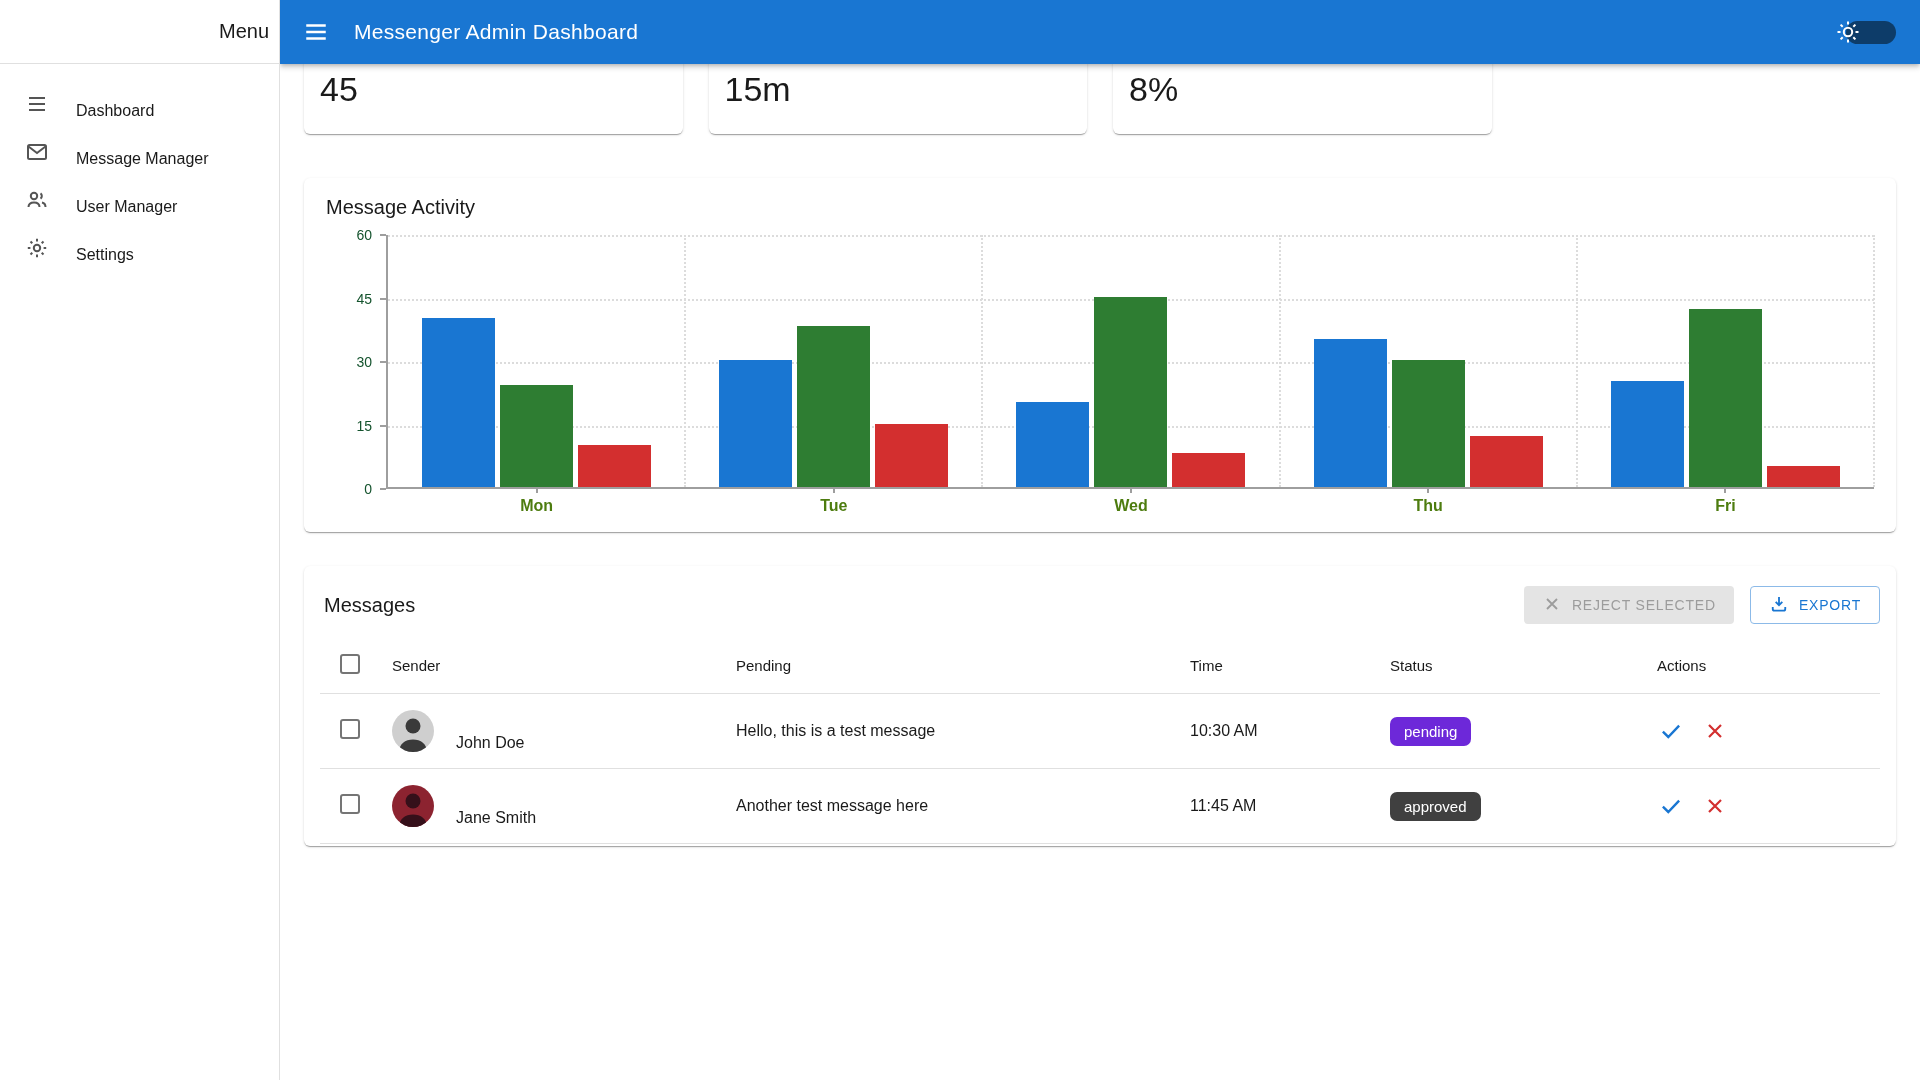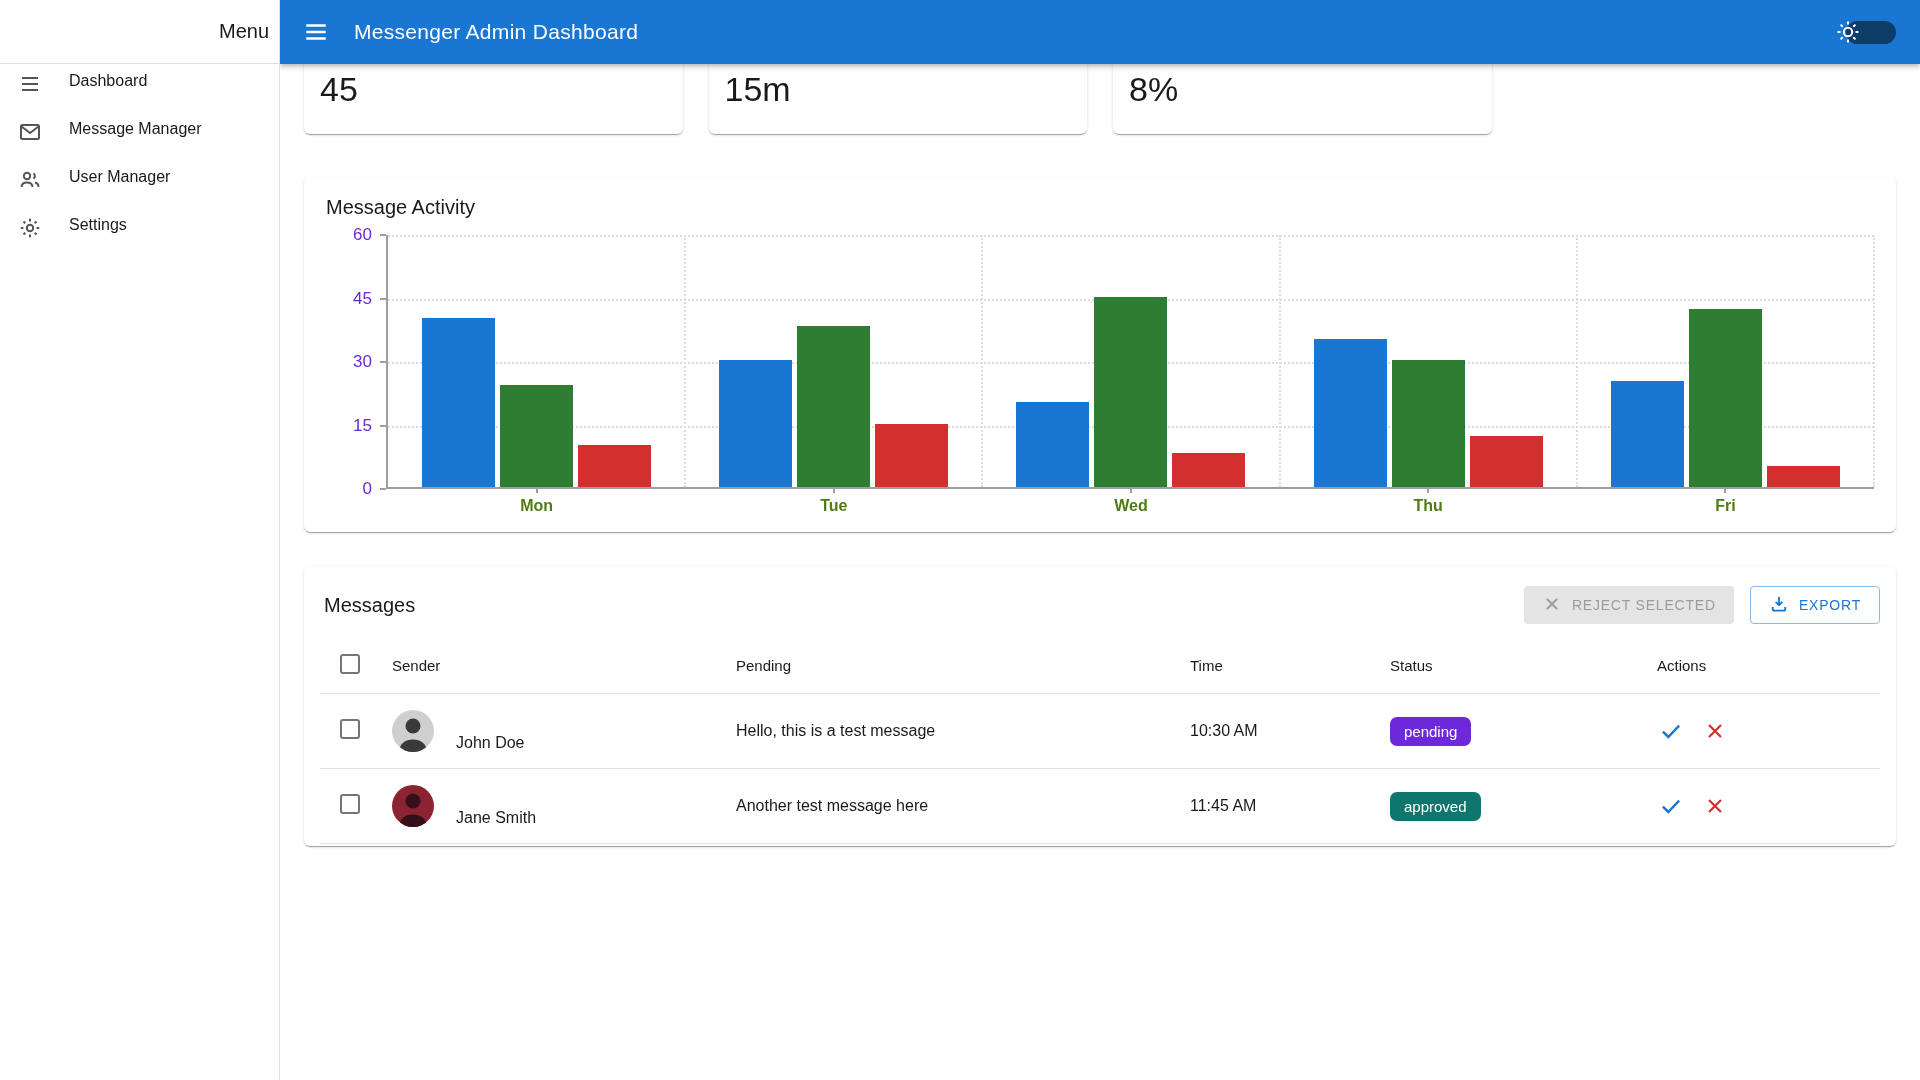--- a/index.html
+++ b/index.html
@@ -8,21 +8,21 @@
     font-family: "Liberation Sans", sans-serif;
     background:#ffffff; color:#1a1a1a; overflow:hidden; position:relative;
   }
 
   
   .sidebar { position:fixed; left:0; top:0; bottom:0; width:280px; background:#fff;
              border-right:1px solid #e0e0e0; z-index:20; }
   .sidebar-header { height:64px; display:flex; align-items:center; justify-content:flex-end;
                     padding-right:10px; border-bottom:1px solid #e0e0e0; font-size:20px; color:#1a1a1a; }
   .nav { padding-top:8px; }
-  .nav-item { height:48px; display:flex; align-items:flex-start; padding-left:18px; cursor:pointer; }
+  .nav-item { height:48px; display:flex; align-items:flex-end; padding-left:25px; cursor:pointer; }
   .nav-item svg { width:24px; height:24px; flex:0 0 24px; }
   .nav-label { margin-left:27px; font-size:16px; color:#1a1a1a; }
 
   
   .appbar { position:fixed; left:280px; right:0; top:0; height:64px; background:#1976d2;
             display:flex; align-items:center; padding:0 22px;
             box-shadow:0 2px 4px -1px rgba(0,0,0,.2), 0 4px 5px 0 rgba(0,0,0,.14); z-index:15; }
   .hamburger { width:28px; height:28px; display:flex; align-items:center; justify-content:center;
                cursor:pointer; margin-right:24px; }
   .appbar-title { color:#fff; font-size:21px; font-weight:500; letter-spacing:.3px; }
@@ -45,22 +45,22 @@
   
   .chart-card { height:354px; padding:18px 22px; margin-bottom:34px; }
   .chart-title { font-size:20px; font-weight:500; color:#1a1a1a; }
   .chart-wrap { position:relative; height:278px; margin-top:16px; }
   .plot { position:absolute; left:60px; right:0; top:0; height:254px;
           border-left:2px solid #9e9e9e; border-bottom:2px solid #9e9e9e; }
   .hgrid { position:absolute; left:0; right:0; border-top:2px dotted #dcdcdc; }
   .vgrid { position:absolute; top:0; bottom:0; border-left:2px dotted #dcdcdc; }
   .ytick-mark { position:absolute; left:-8px; width:6px; height:2px; background:#9e9e9e; }
   .xtick-mark { position:absolute; top:100%; width:2px; height:6px; background:#9e9e9e; }
-  .ytick-label { position:absolute; left:0; width:46px; text-align:right; font-size:17px;
-                 color:#6d28d9; transform:translateY(-50%); }
+  .ytick-label { position:absolute; left:0; width:46px; text-align:right; font-size:14px;
+                 color:#14532d; transform:translateY(-50%); }
   .xtick-label { position:absolute; top:calc(100% + 10px); transform:translateX(-50%);
                  font-size:16px; color:#4d7c0f;font-weight:bold; }
   .bar-group { position:absolute; bottom:0; height:100%; display:flex; align-items:flex-end;
                justify-content:center; gap:5px; }
   .bar { width:73px; }
 
   
   .messages-card { padding:18px 16px 2px; }
   .msg-header { display:flex; align-items:center; justify-content:space-between; padding:2px 0 0 4px; }
   .msg-title { font-size:20px; font-weight:500; }
@@ -314,21 +314,21 @@
                     <rect width="42" height="42" class="av-bg" fill="#8c2330"></rect>
                     <circle cx="21" cy="16" r="7.5" class="av-fg" fill="#35101a"></circle>
                     <path d="M7 42c0-8 6.3-12.5 14-12.5S35 34 35 42z" class="av-fg" fill="#35101a"></path>
                   </svg>
               </span>
               <span>Jane Smith</span>
             </div>
           </td>
           <td>Another test message here</td>
           <td>11:45 AM</td>
-          <td><span class="chip" id="chip1" style="background: #0f766e;">approved</span></td>
+          <td><span class="chip" id="chip1" style="background: #404040;">approved</span></td>
           <td>
             <div class="actions-cell">
               <span class="action-btn">
                 <svg viewBox="0 0 24 24" width="26" height="26" fill="none" stroke="#1976d2" stroke-width="2.2">
                     <path d="M4.5 12.5l5 5L19.5 7"></path>
                   </svg>
               </span>
               <span class="action-btn">
                 <svg viewBox="0 0 24 24" width="24" height="24" fill="none" stroke="#d32f2f" stroke-width="2.2">
                     <path d="M6 6l12 12M18 6L6 18"></path>

